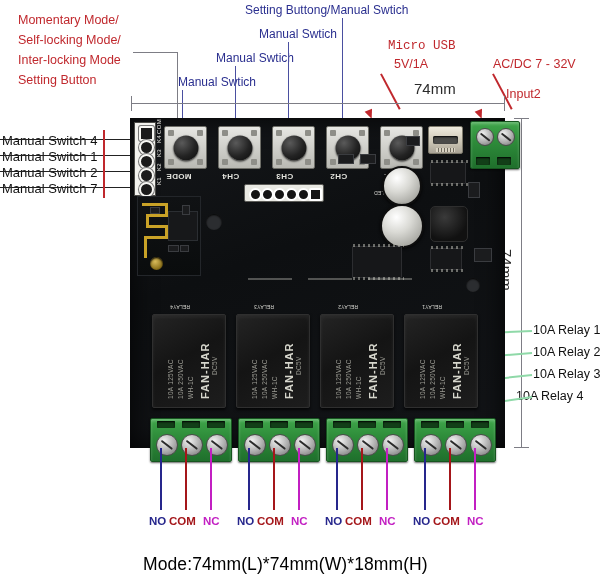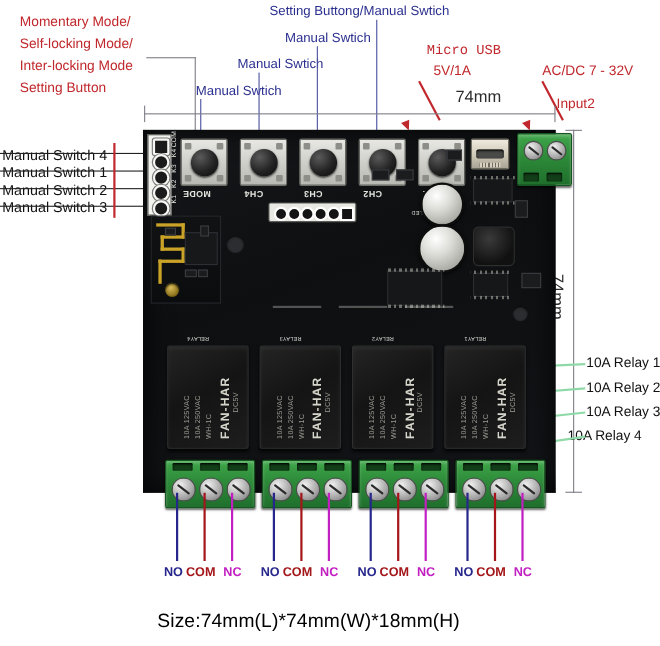--- a/index.html
+++ b/index.html
@@ -156,21 +156,21 @@
   <div class="lbl dim" style="left:414px;top:79px;">74mm</div>
 
   <div class="ln v g-gray" style="left:521px;top:118px;height:330px;"></div>
   <div class="ln h g-gray" style="left:514px;top:118px;width:15px;"></div>
   <div class="ln h g-gray" style="left:514px;top:447px;width:15px;"></div>
   <div class="lbl dim" style="left:516px;top:249px;transform:rotate(90deg);transform-origin:left top;">74mm</div>
 
   <div class="lbl black" style="left:2px;top:132px;">Manual Switch 4</div>
   <div class="lbl black" style="left:2px;top:148px;">Manual Switch 1</div>
   <div class="lbl black" style="left:2px;top:164px;">Manual Switch 2</div>
-  <div class="lbl black" style="left:2px;top:180px;">Manual Switch 3</div>
+  <div class="lbl black" style="left:2px;top:180px;">Manual Switch 7</div>
 
   <div class="ln h g-black" style="left:0px;top:139px;width:140px;"></div>
   <div class="ln h g-black" style="left:0px;top:155px;width:140px;"></div>
   <div class="ln h g-black" style="left:0px;top:171px;width:140px;"></div>
   <div class="ln h g-black" style="left:0px;top:187px;width:140px;"></div>
   <div class="ln v g-red" style="left:103px;top:130px;height:68px;width:2px;"></div>
 
   <div class="lbl relaylbl" style="left:533px;top:322px;">10A Relay 1</div>
   <div class="lbl relaylbl" style="left:533px;top:344px;">10A Relay 2</div>
   <div class="lbl relaylbl" style="left:533px;top:366px;">10A Relay 3</div>
@@ -379,15 +379,15 @@
   <div class="lbl nocom c-com" style="left:345px;top:514px;">COM</div>
   <div class="lbl nocom c-nc" style="left:379px;top:514px;">NC</div>
 
   <div class="ln g-no" style="left:424px;top:448px;height:62px;"></div>
   <div class="ln g-com" style="left:449px;top:448px;height:62px;"></div>
   <div class="ln g-nc" style="left:474px;top:448px;height:62px;"></div>
   <div class="lbl nocom c-no" style="left:413px;top:514px;">NO</div>
   <div class="lbl nocom c-com" style="left:433px;top:514px;">COM</div>
   <div class="lbl nocom c-nc" style="left:467px;top:514px;">NC</div>
 
-  <div class="lbl size-cap" style="left:143px;top:553px;">Size:74mm(L)*74mm(W)*18mm(H)</div>
+  <div class="lbl size-cap" style="left:143px;top:553px;">Mode:74mm(L)*74mm(W)*18mm(H)</div>
 
 </div>
 
 </body></html>

